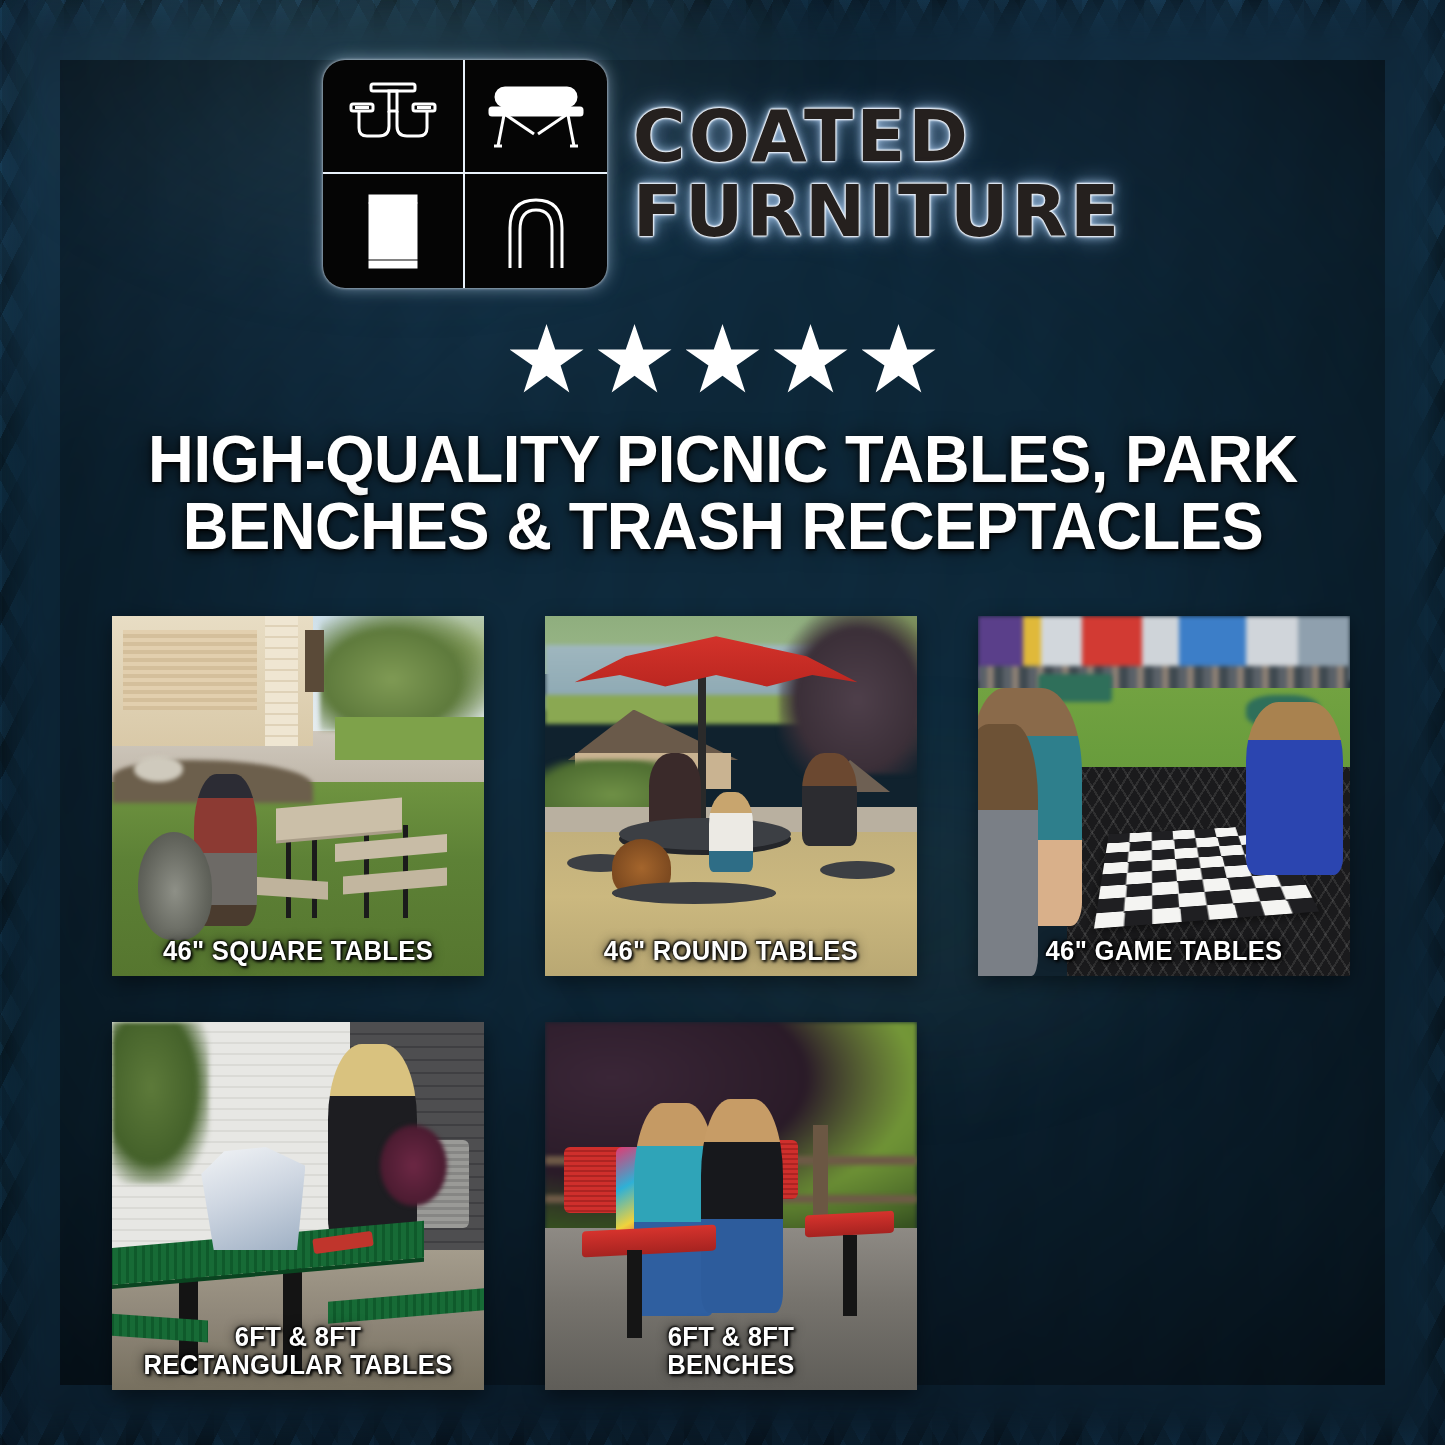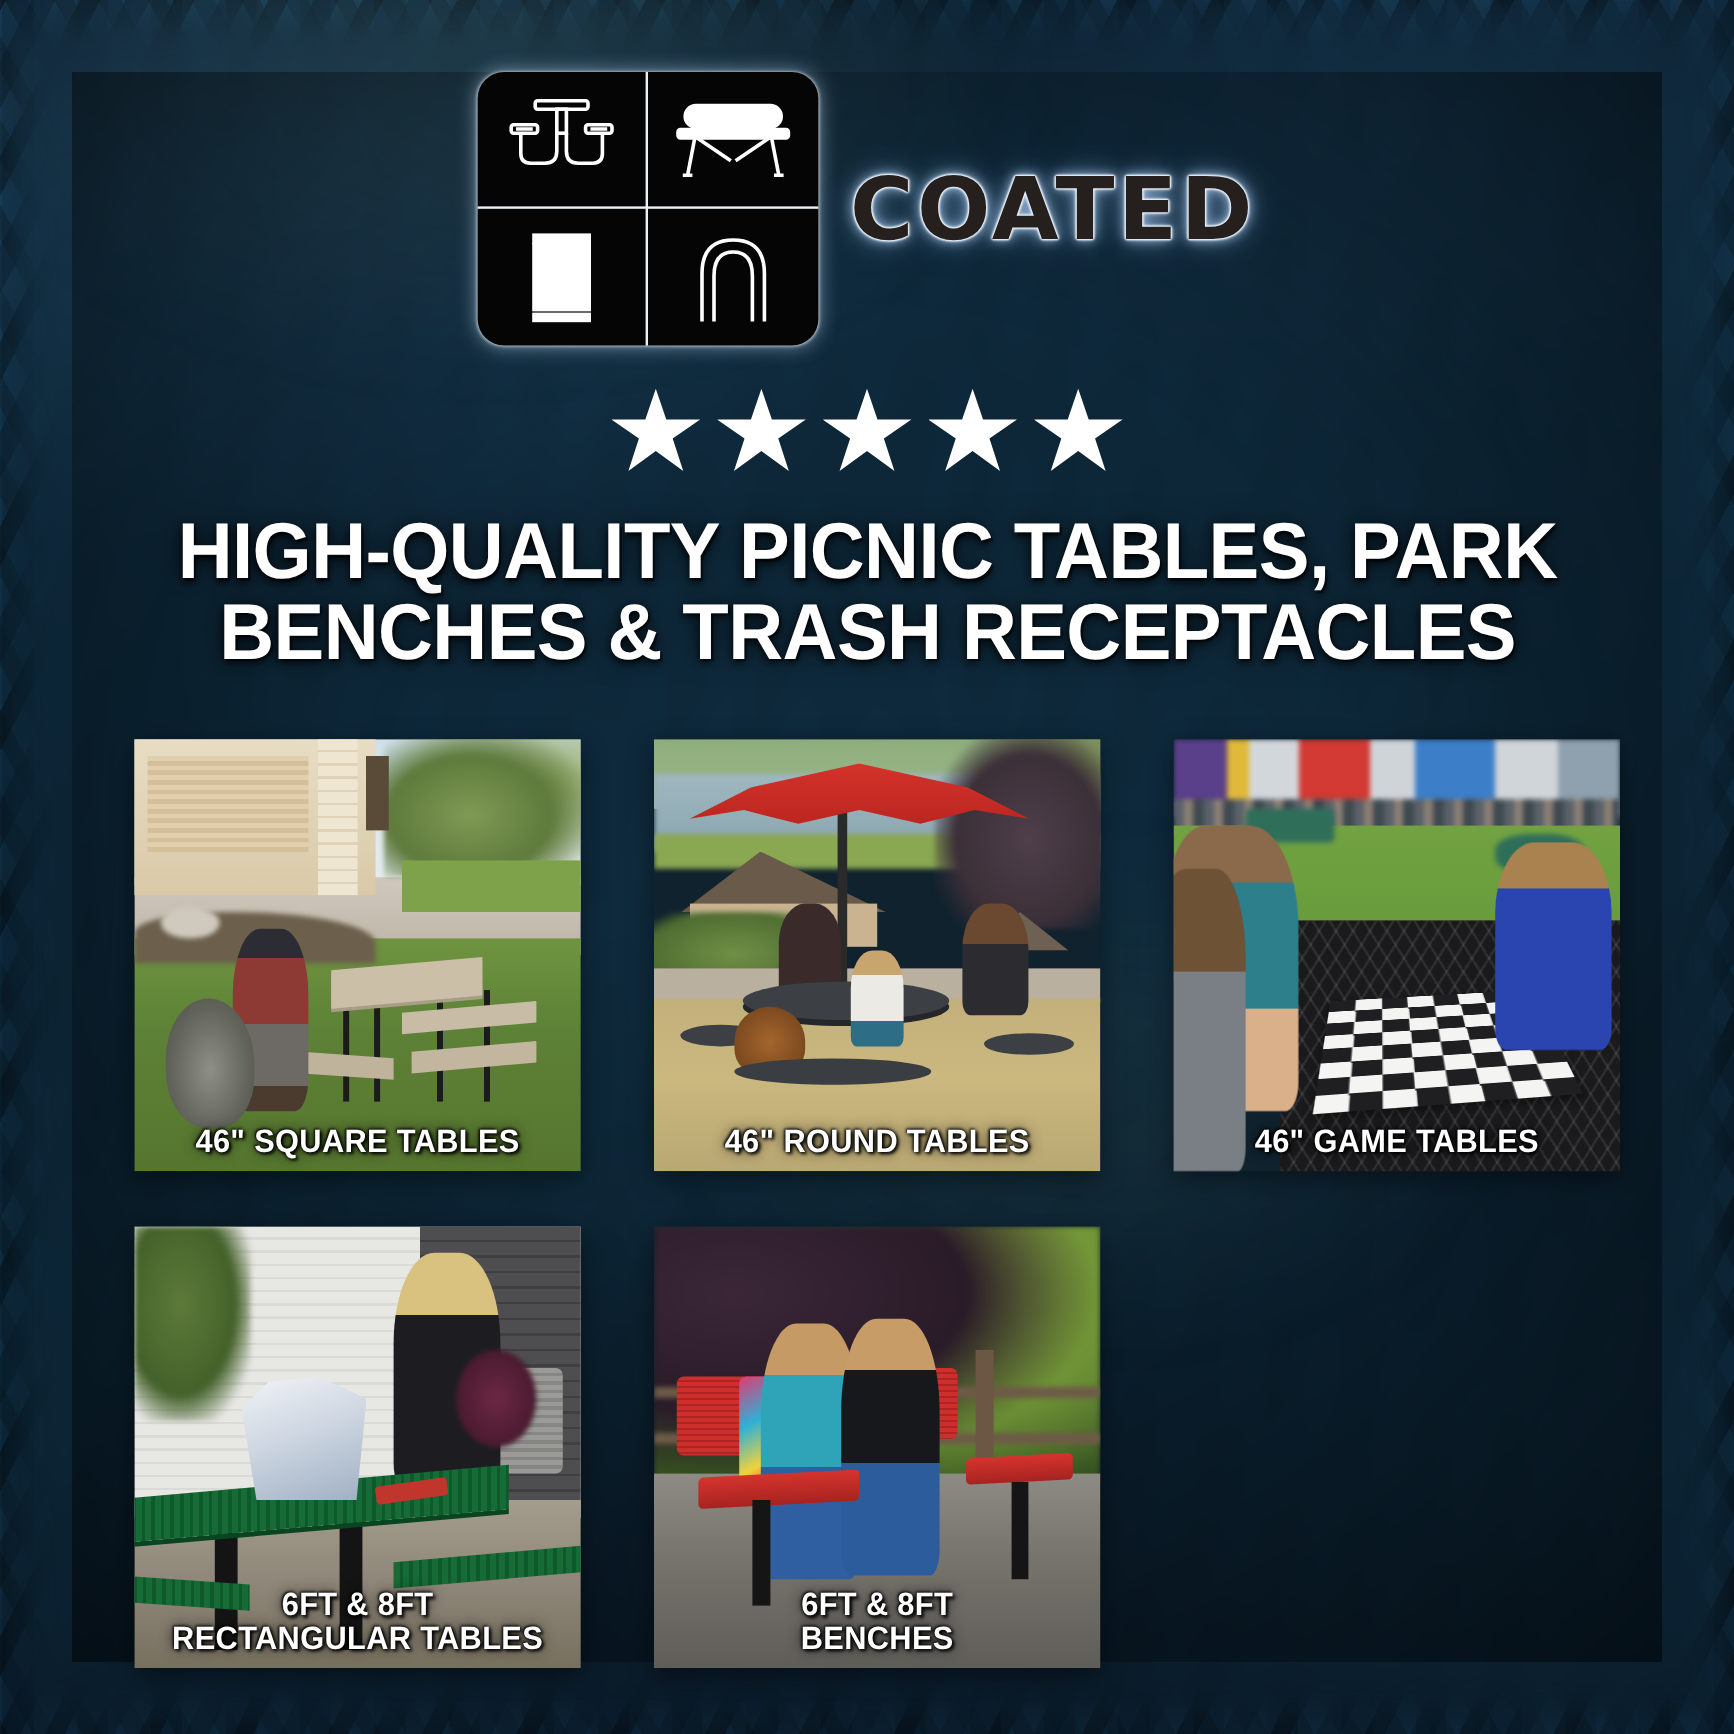--- a/index.html
+++ b/index.html
@@ -363,20 +363,21 @@
         <div class="logo-cell br">
           <svg width="80" height="86" viewBox="0 0 80 86" fill="none" stroke="#ffffff" stroke-width="3">
             <path d="M14 80 L14 40 Q14 12 40 12 Q66 12 66 40 L66 80"></path>
             <path d="M24 80 L24 42 Q24 22 40 22 Q56 22 56 42 L56 80"></path>
           </svg>
         </div>
       </div>
 
       <div class="brand-text">
         <div class="brand-line l1">COATED</div>
+        <div class="brand-line l3">FURNITURE</div>
       </div>
     </div>
 
     <div class="stars">
       <div class="star"></div>
       <div class="star"></div>
       <div class="star"></div>
       <div class="star"></div>
       <div class="star"></div>
     </div>

